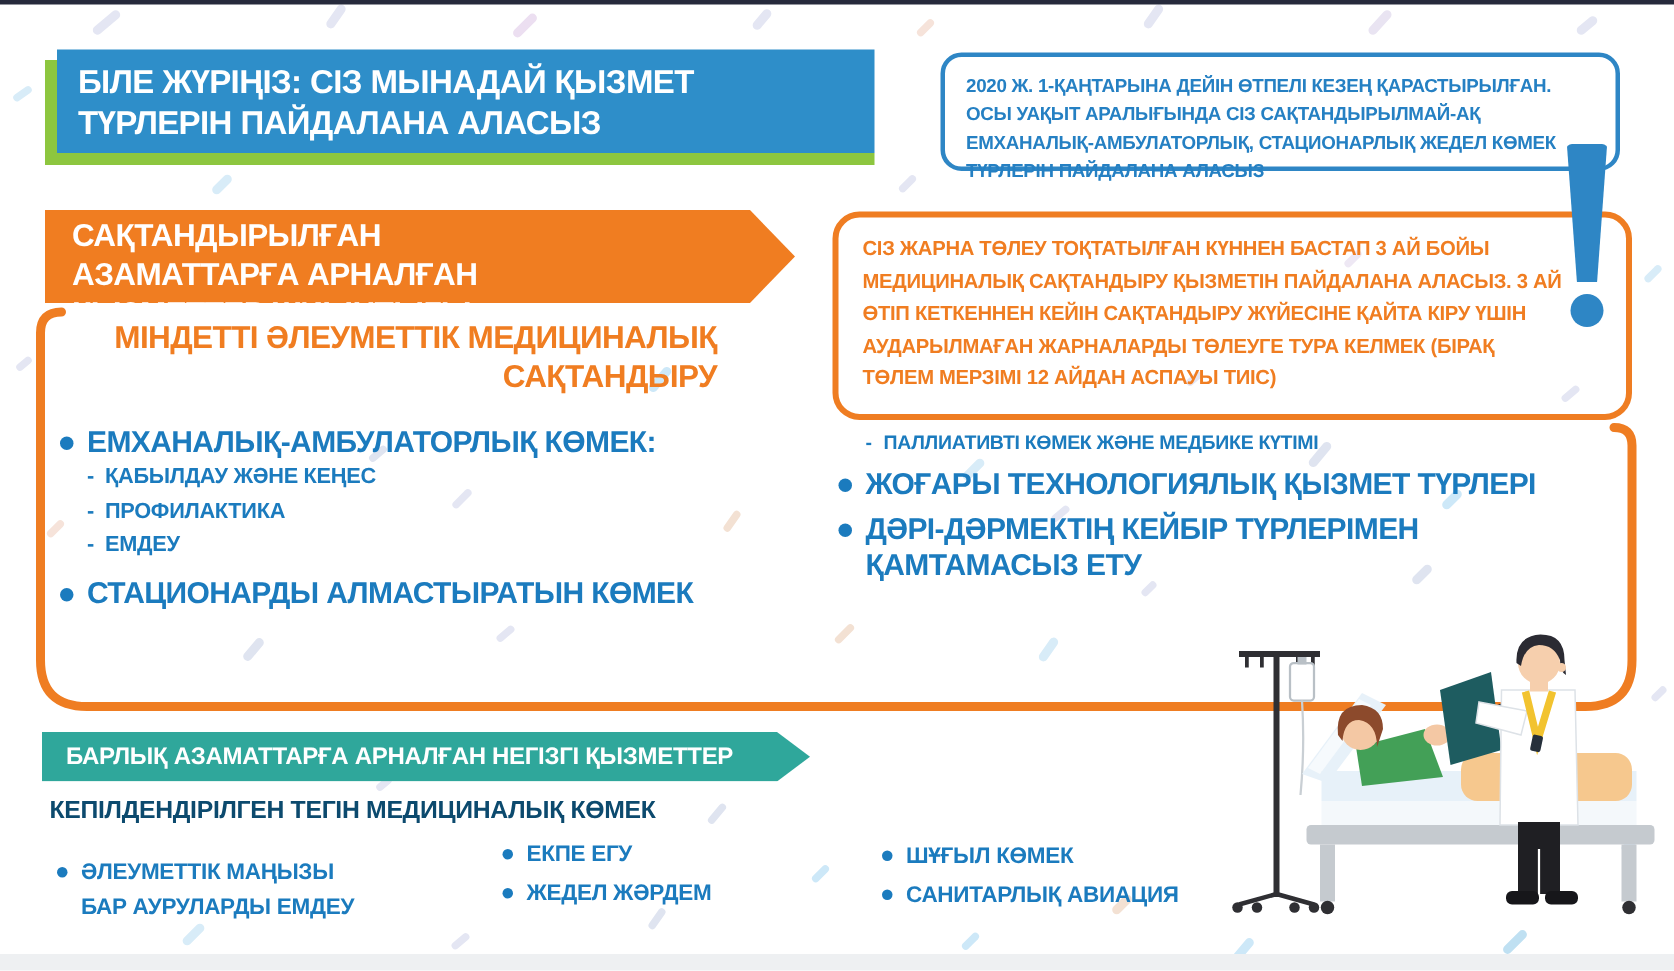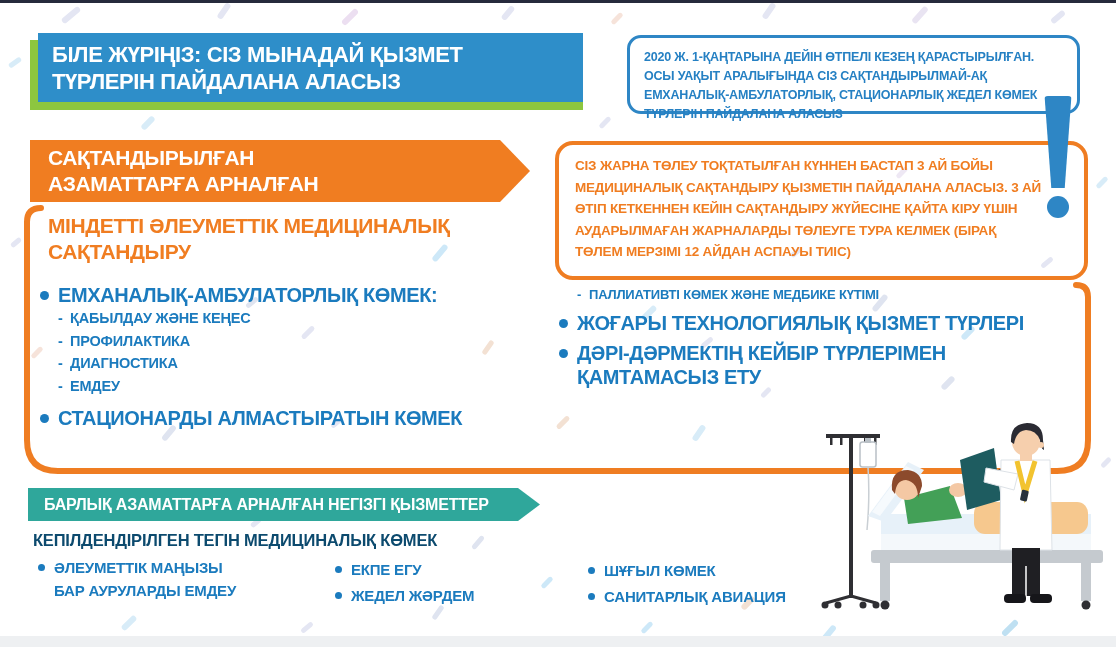--- a/index.html
+++ b/index.html
@@ -31,21 +31,21 @@
   .excl-dot{left:1047px;top:196px;width:22px;height:22px;background:#2e86c5;border-radius:50%;z-index:4;}
 
   
   .arrow-orange{left:30px;top:140px;width:500px;height:62px;background:#f07d21;z-index:2;
     clip-path:polygon(0 0,calc(100% - 30px) 0,100% 50%,calc(100% - 30px) 100%,0 100%);
     color:#fff;font-size:21px;line-height:26px;letter-spacing:-0.4px;
     padding:5px 0 0 18px;box-sizing:border-box;text-transform:uppercase;}
   .arrow-orange .inner{width:360px;}
 
   .sub-orange{left:48px;top:213px;width:430px;color:#f07d21;font-size:21px;line-height:26px;
-    letter-spacing:-0.4px;z-index:2;text-transform:uppercase;}
+    letter-spacing:-0.4px;z-index:2;text-transform:uppercase;text-align:right;}
 
   
   .col{z-index:2;color:#1b7bbe;text-transform:uppercase;}
   .b-item{position:relative;padding-left:20px;font-size:20px;line-height:24px;letter-spacing:-0.4px;}
   .b-item::before{content:"";position:absolute;left:2px;top:8px;width:9px;height:9px;border-radius:50%;background:#1b7bbe;}
   .b-sub{position:relative;padding-left:32px;letter-spacing:-0.2px;}
   .b-sub::before{content:"-";position:absolute;left:20px;top:0;}
   .left-col .b-sub{font-size:14.5px;line-height:22.5px;}
   .right-col .b-sub{font-size:13px;line-height:24px;}
   .gap{height:9px;}
@@ -144,21 +144,20 @@
 
   <div class="abs arrow-orange">
     <div class="inner">САҚТАНДЫРЫЛҒАН АЗАМАТТАРҒА АРНАЛҒАН ҚЫЗМЕТТЕР ЖИЫНТЫҒЫ</div>
   </div>
   <div class="abs sub-orange">МІНДЕТТІ ӘЛЕУМЕТТІК МЕДИЦИНАЛЫҚ САҚТАНДЫРУ</div>
 
   <div class="abs col left-col" style="left:38px;top:283px;width:505px;">
     <div class="b-item">ЕМХАНАЛЫҚ-АМБУЛАТОРЛЫҚ КӨМЕК:</div>
     <div class="b-sub">ҚАБЫЛДАУ ЖӘНЕ КЕҢЕС</div>
     <div class="b-sub">ПРОФИЛАКТИКА</div>
-    <div class="b-sub">ДИАГНОСТИКА</div>
     <div class="b-sub">ЕМДЕУ</div>
     <div class="gap"></div>
     <div class="b-item">СТАЦИОНАРДЫ АЛМАСТЫРАТЫН КӨМЕК</div>
   </div>
 
   <div class="abs warn-box">
     <span>СІЗ ЖАРНА ТӨЛЕУ ТОҚТАТЫЛҒАН КҮННЕН БАСТАП 3 АЙ БОЙЫ МЕДИЦИНАЛЫҚ САҚТАНДЫРУ ҚЫЗМЕТІН ПАЙДАЛАНА АЛАСЫЗ. 3 АЙ ӨТІП КЕТКЕННЕН КЕЙІН САҚТАНДЫРУ ЖҮЙЕСІНЕ ҚАЙТА КІРУ ҮШІН АУДАРЫЛМАҒАН ЖАРНАЛАРДЫ ТӨЛЕУГЕ ТУРА КЕЛМЕК (БІРАҚ ТӨЛЕМ МЕРЗІМІ 12 АЙДАН АСПАУЫ ТИІС)</span>
   </div>
 
   <div class="abs col right-col" style="left:557px;top:283px;width:500px;">
@@ -167,21 +166,21 @@
     <div class="b-item">ЖОҒАРЫ ТЕХНОЛОГИЯЛЫҚ ҚЫЗМЕТ ТҮРЛЕРІ</div>
     <div class="gap" style="height:6px;"></div>
     <div class="b-item" style="width:440px;">ДӘРІ-ДӘРМЕКТІҢ КЕЙБІР ТҮРЛЕРІМЕН ҚАМТАМАСЫЗ ЕТУ</div>
   </div>
 
   <div class="abs arrow-teal">
     <span>БАРЛЫҚ АЗАМАТТАРҒА АРНАЛҒАН НЕГІЗГІ ҚЫЗМЕТТЕР ЖИЫНТЫҒЫ</span>
   </div>
   <div class="abs teal-heading">КЕПІЛДЕНДІРІЛГЕН ТЕГІН МЕДИЦИНАЛЫҚ КӨМЕК</div>
 
-  <div class="abs col" style="left:38px;top:556px;width:215px;">
+  <div class="abs col" style="left:38px;top:570px;width:215px;">
     <div class="g-item">ӘЛЕУМЕТТІК МАҢЫЗЫ БАР АУРУЛАРДЫ ЕМДЕУ</div>
   </div>
   <div class="abs col" style="left:335px;top:558px;width:230px;">
     <div class="g-item">ЕКПЕ ЕГУ</div>
     <div class="g-item" style="margin-top:3px;">ЖЕДЕЛ ЖӘРДЕМ</div>
   </div>
   <div class="abs col" style="left:588px;top:539px;width:260px;margin-top:20px;">
     <div class="g-item">ШҰҒЫЛ КӨМЕК</div>
     <div class="g-item" style="margin-top:3px;">САНИТАРЛЫҚ АВИАЦИЯ</div>
   </div>

